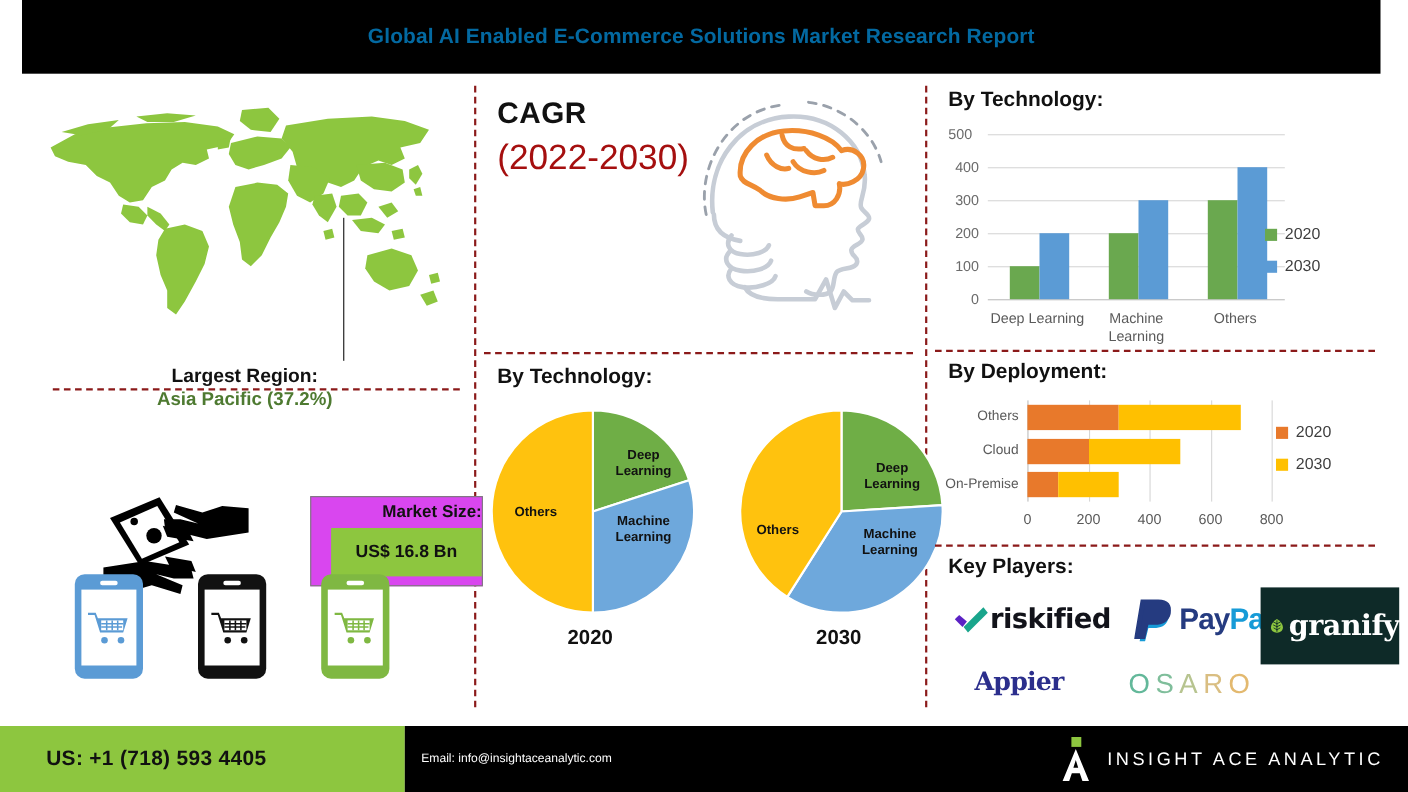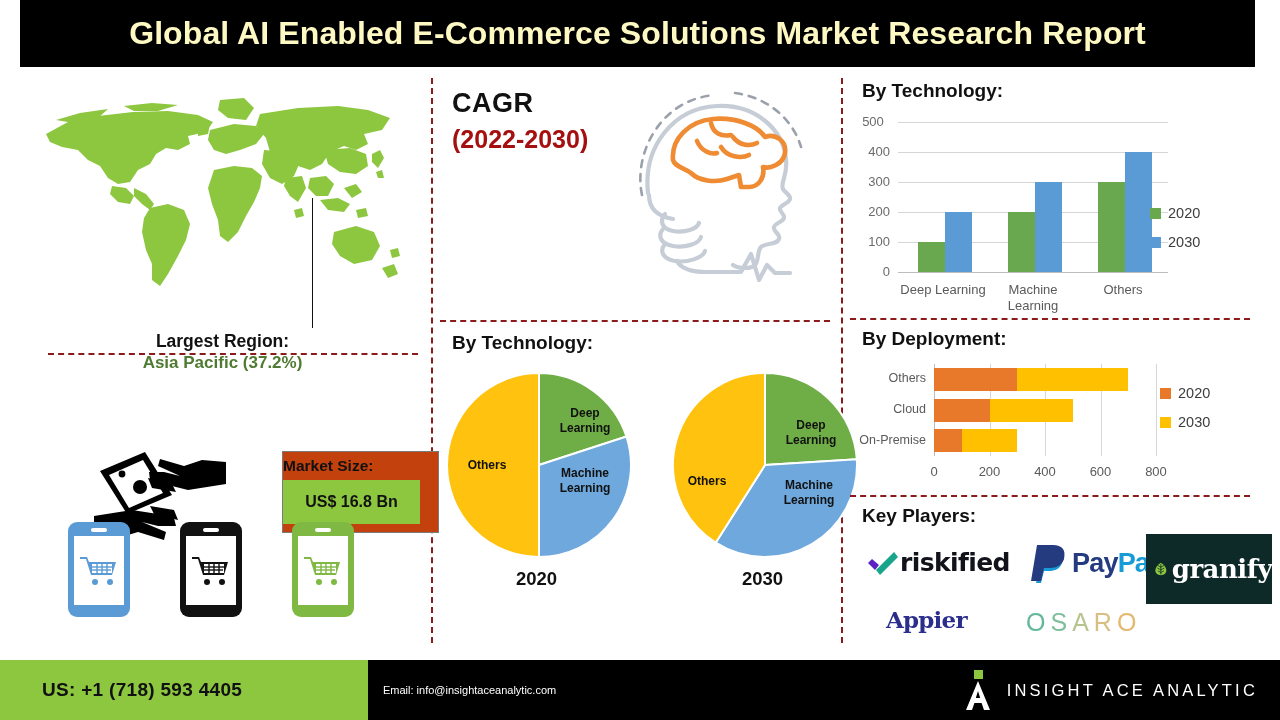--- a/index.html
+++ b/index.html
@@ -10,64 +10,64 @@
     overflow:hidden;
     position:relative;
   }
   
   #header{
     position:absolute;left:20px;top:0;width:1235px;height:67px;
     background:#000000;
     display:flex;align-items:center;justify-content:center;
   }
   #header-title{
-    color:#fef9c3;font-size:32px;font-weight:bold;letter-spacing:0.1px;
+    color:#0369a1;font-size:19px;font-weight:bold;letter-spacing:0.1px;
     white-space:nowrap;
   }
   
   .vdash{
     position:absolute;width:0;border-left:2px dashed #8B1A1A;
   }
   .hdash{
     position:absolute;height:0;border-top:2px dashed #8B1A1A;
   }
   
   #left-col{position:absolute;left:20px;top:70px;width:405px;height:575px;}
   #world-map{position:absolute;left:18px;top:22px;width:370px;height:200px;}
   #map-pointer{position:absolute;left:292px;top:128px;width:0;height:130px;border-left:1.6px solid #111;}
   #largest-region-block{position:absolute;left:0;top:222px;width:405px;text-align:center;margin-top:38px;}
   #largest-region-label{font-size:17.5px;font-weight:bold;color:#111;display:block;line-height:22px;}
   #largest-region-value{font-size:17px;font-weight:bold;color:#4E7A31;display:block;line-height:22px;}
   #left-hdash{position:absolute;left:28px;top:283px;width:370px;}
   #money-icon{position:absolute;left:72px;top:380px;width:135px;height:95px;}
   #market-size-box{
     position:absolute;left:262px;top:381px;width:157px;height:82px;
-    border:1.5px solid #7a7a7a;background:#c2410c;box-sizing:border-box;
-    display:flex;flex-direction:column;align-items:flex-start;justify-content:flex-start;
+    border:1.5px solid #7a7a7a;background:#d946ef;box-sizing:border-box;
+    display:flex;flex-direction:column;align-items:flex-end;justify-content:flex-start;
     padding-top:5px;
   }
   #market-size-label{font-size:15.5px;font-weight:bold;color:#111;}
   #market-size-value{
     margin-top:5px;width:137px;height:44px;background:#8DC63F;
     display:flex;align-items:center;justify-content:center;
     font-size:16px;font-weight:bold;color:#111;
   }
   .phone{position:absolute;width:62px;height:95px;border-radius:9px;}
   .phone .screen{
     position:absolute;left:6px;top:14px;right:6px;bottom:12px;background:#fff;
     display:flex;align-items:center;justify-content:center;
   }
   .phone .speaker{
     position:absolute;left:50%;transform:translateX(-50%);top:6px;width:16px;height:3.5px;
     background:#fff;border-radius:2px;
   }
   
   #mid-col{position:absolute;left:440px;top:70px;width:395px;height:575px;}
   #cagr-label{position:absolute;left:12px;top:18px;font-size:27px;font-weight:bold;color:#111;letter-spacing:0.5px;}
-  #cagr-range{position:absolute;left:12px;top:55px;font-size:25px;font-weight:bold;color:#A50F0F;}
+  #cagr-range{position:absolute;left:12px;top:55px;font-size:32px;font-weight:normal;color:#A50F0F;}
   #cagr-value-box{
     position:absolute;left:13px;top:105px;width:107px;height:52px;background:#8DC63F;
     display:flex;align-items:center;justify-content:center;
   }
   #cagr-value{font-size:25px;font-weight:bold;color:#111;}
   #brain-head{position:absolute;left:175px;top:5px;width:215px;height:215px;}
   #mid-hdash{position:absolute;left:0px;top:250px;width:390px;}
   #mid-tech-title{position:absolute;left:12px;top:262px;font-size:19px;font-weight:bold;color:#111;}
   .pie-wrap{position:absolute;top:300px;width:185px;height:230px;}
   .pie-year{position:absolute;left:0;top:198px;width:185px;text-align:center;font-size:18.5px;font-weight:bold;color:#111;}

